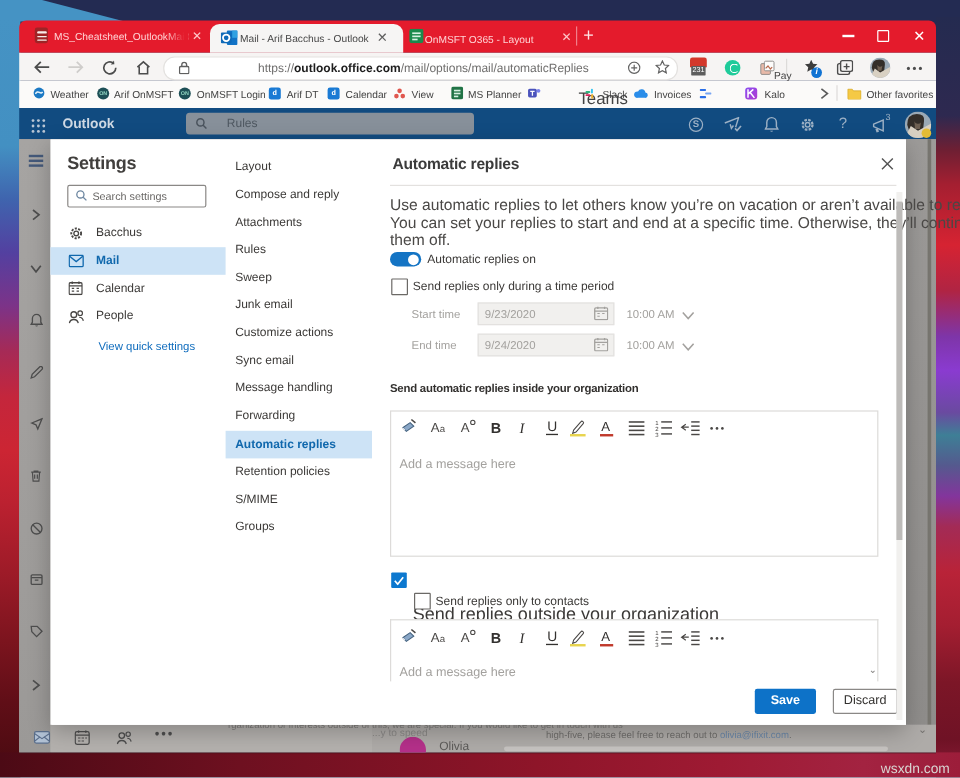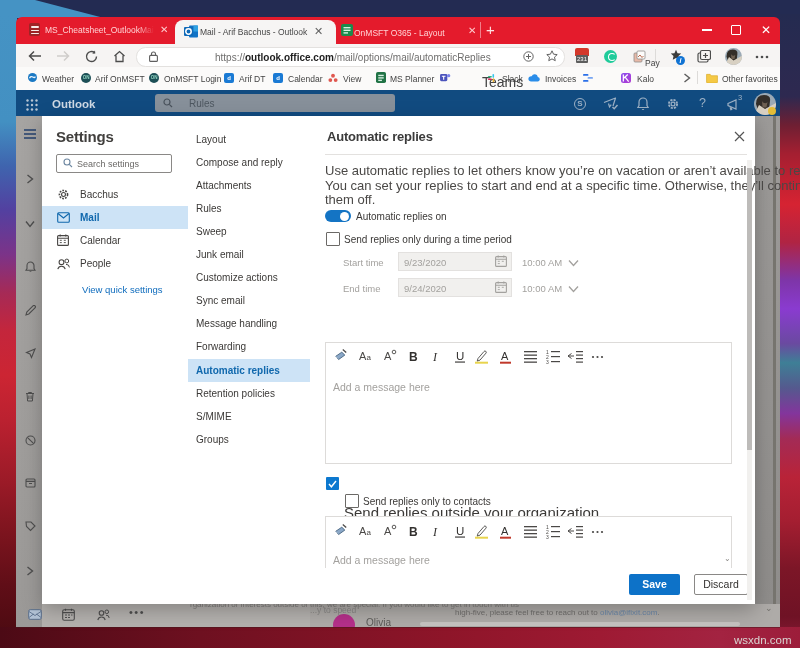--- a/index.html
+++ b/index.html
@@ -446,20 +446,21 @@
 <div class="abs" style="left:404px;top:282.5px;font-size:9.5px;color:#a3a19e;">9/24/2020</div>
 <svg class="abs" style="left:495px;top:280.5px;" width="12" height="12" viewBox="0 0 12 12">
       <rect x="0.6" y="1.6" width="10.8" height="9.8" rx="1" fill="none" stroke="#a3a19e" stroke-width="1.1"></rect>
       <path d="M0.6 4.3h10.8M3.2 0.6v2M8.8 0.6v2" stroke="#a3a19e" stroke-width="1.1" fill="none"></path>
       <path d="M2.8 6.3h2M6.8 6.3h2M2.8 8.6h2" stroke="#a3a19e" stroke-width="0.9" fill="none"></path>
     </svg>
 <div class="abs" style="left:522px;top:282.5px;font-size:9.5px;color:#a3a19e;">10:00 AM</div>
 <svg class="abs" style="left:568px;top:284.5px;" width="11" height="8" viewBox="0 0 11 8">
       <path d="M1 1.5l4.5 5l4.5-5" stroke="#a3a19e" stroke-width="1.3" fill="none"></path>
     </svg>
+<div class="abs" style="left:325px;top:319px;font-size:9.5px;font-weight:bold;letter-spacing:-0.2px;color:#33312f;">Send automatic replies inside your organization</div>
 
 <div class="abs" style="left:325px;top:342px;width:407px;height:122px;border:1px solid #dddbd9;box-sizing:border-box;background:#fff;"></div>
 <svg class="abs" style="left:332px;top:347px;" width="290" height="18" viewBox="0 0 290 18">
 <g font-family="Liberation Sans">
 <path d="M10.8 2.6l3.4 2.8" stroke="#4a4846" stroke-width="1.3" fill="none"></path>
         <path d="M3.6 9.4L9.8 5.2l3 2.9l-6.2 4.4z" fill="#8aa7c7" stroke="#44627f" stroke-width="0.9"></path>
         <path d="M3.6 9.4l2 2" stroke="#fff" stroke-width="0.7" fill="none"></path>
 <text x="27" y="13" font-size="11" fill="#4a4846">A</text>
         <text x="34.5" y="13" font-size="8" fill="#4a4846">a</text>
 <text x="52" y="13" font-size="11" fill="#4a4846">A</text>

